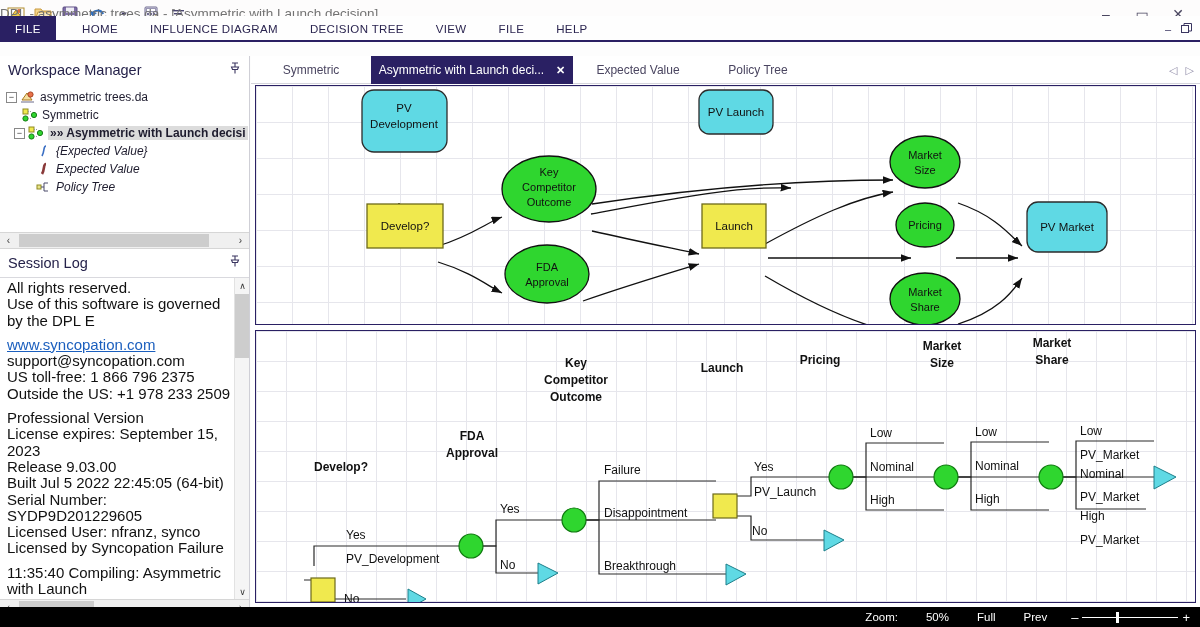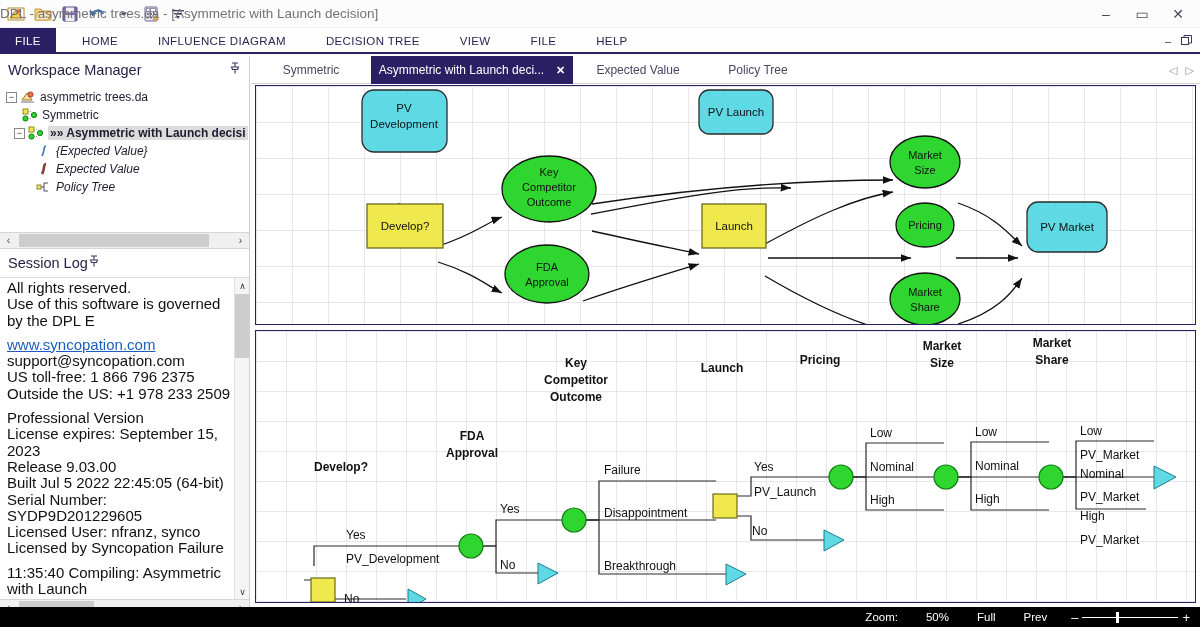--- a/index.html
+++ b/index.html
@@ -21,29 +21,29 @@
   .qat-ico { width: 20px; height: 20px; display: flex; align-items: center; justify-content: center; cursor: default; }
   .title-text {
     position: absolute; left: 0; top: 0; width: 1200px; height: 28px;
     line-height: 28px; text-align: left; font-size: 13.5px; color: #737373;
   }
   .winbtns { position: absolute; right: 4px; top: 0; height: 28px; display: flex; align-items: center; }
   .winbtn { width: 36px; height: 26px; display: flex; align-items: center; justify-content: center; color: #4a4660; font-size: 14px; }
 
   
   .ribbon {
-    position: absolute; left: 0; top: 28px; width: 1200px; height: 26px;
+    position: absolute; left: 0; top: 16px; width: 1200px; height: 26px;
     background: #fefefe; border-bottom: 2px solid #2a2063; padding-left: 32px;
   }
   .file-tab {
     position: absolute; left: 0; top: 0; width: 56px; height: 26px;
     background: #2a2063; color: #fff; font-size: 11.5px; letter-spacing: .4px;
     display: flex; align-items: center; justify-content: center;
   }
-  .rtabs { position: absolute; left: 66px; top: 0; height: 26px; display: flex; align-items: center; gap: 8px; }
+  .rtabs { position: absolute; left: 66px; top: 0; height: 26px; display: flex; align-items: center; gap: 0; }
   .rtab { height: 26px; padding: 0 16px; display: flex; align-items: center; font-size: 11.5px; color: #2b2550; letter-spacing: .35px; }
   .ribbon-min { position: absolute; right: 8px; top: 0; height: 26px; display: flex; align-items: center; gap: 10px; color: #3a3560; font-size: 11px; }
 
   
   .leftpanel {
     position: absolute; left: 0; top: 56px; width: 250px; height: 551px;
     background: #ffffff; border-right: 1px solid #cfcfd6;
   }
   .panel-head {
     position: relative; height: 28px; padding: 0 8px;
@@ -66,21 +66,21 @@
 
   .hscroll {
     position: relative; height: 17px; background: #f0f0f0;
     border-top: 1px solid #d6d6d6; border-bottom: 1px solid #d6d6d6;
     display: flex; align-items: center;
   }
   .hscroll .arw { width: 17px; height: 15px; display: flex; align-items: center; justify-content: center; font-size: 10px; color: #404040; background: #f0f0f0;}
   .hscroll .thumb-track { flex: 1; height: 15px; position: relative; background: #f0f0f0; }
   .hscroll .thumb { position: absolute; top: 1px; height: 13px; background: #cdcdcd; }
 
-  .loghead { position: relative; height: 28px; padding: 0 8px; display: flex; align-items: center; justify-content: flex-start; }
+  .loghead { position: relative; height: 28px; padding: 0 8px; display: flex; align-items: center; justify-content: space-between; }
   .logbody {
     position: relative; margin: 0 0 0 0; height: 322px; background: #fff;
     border-top: 1px solid #d9d9de; overflow: hidden;
   }
   .logtext { position: absolute; left: 7px; top: 2px; width: 228px; font-size: 15px; color: #111; line-height: 16.3px; }
   .logtext .lnk { color: #1b5fbe; text-decoration: underline; }
   .logtext .gap { display: block; height: 8px; }
   .vscroll {
     position: absolute; right: 0; top: 0; width: 15px; height: 322px; background: #f5f5f5; border-left: 1px solid #e2e2e2;
   }

